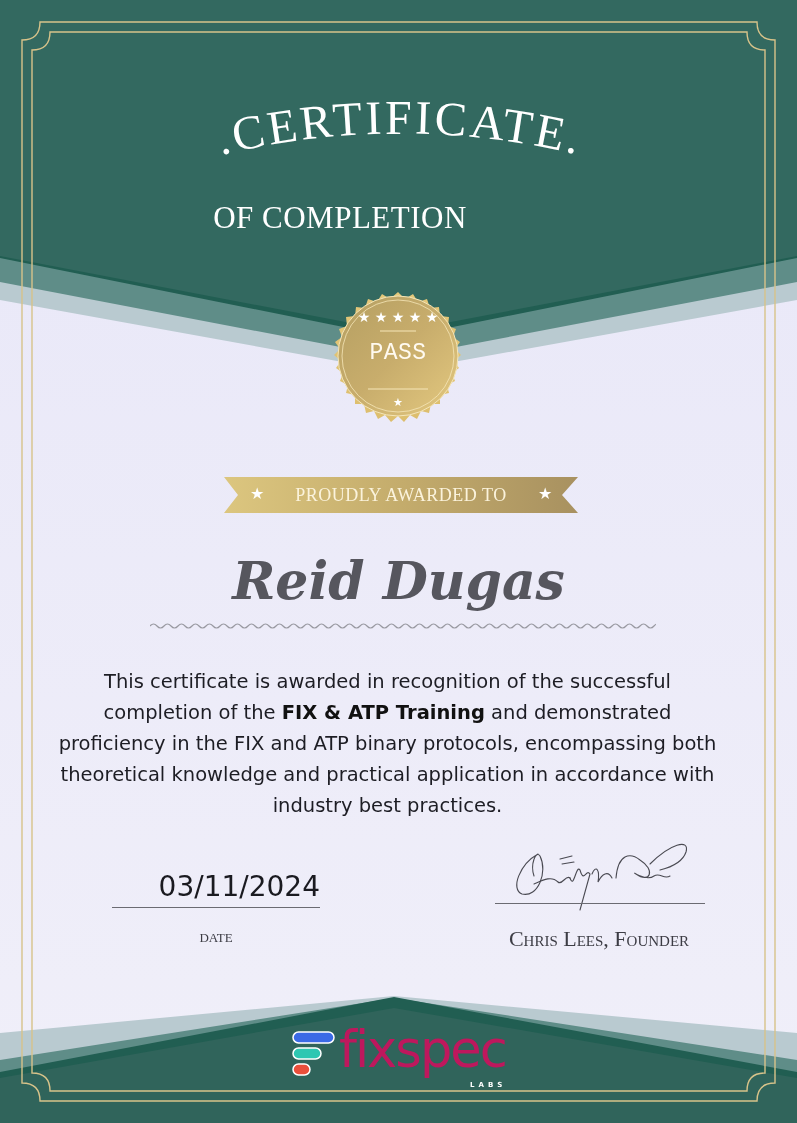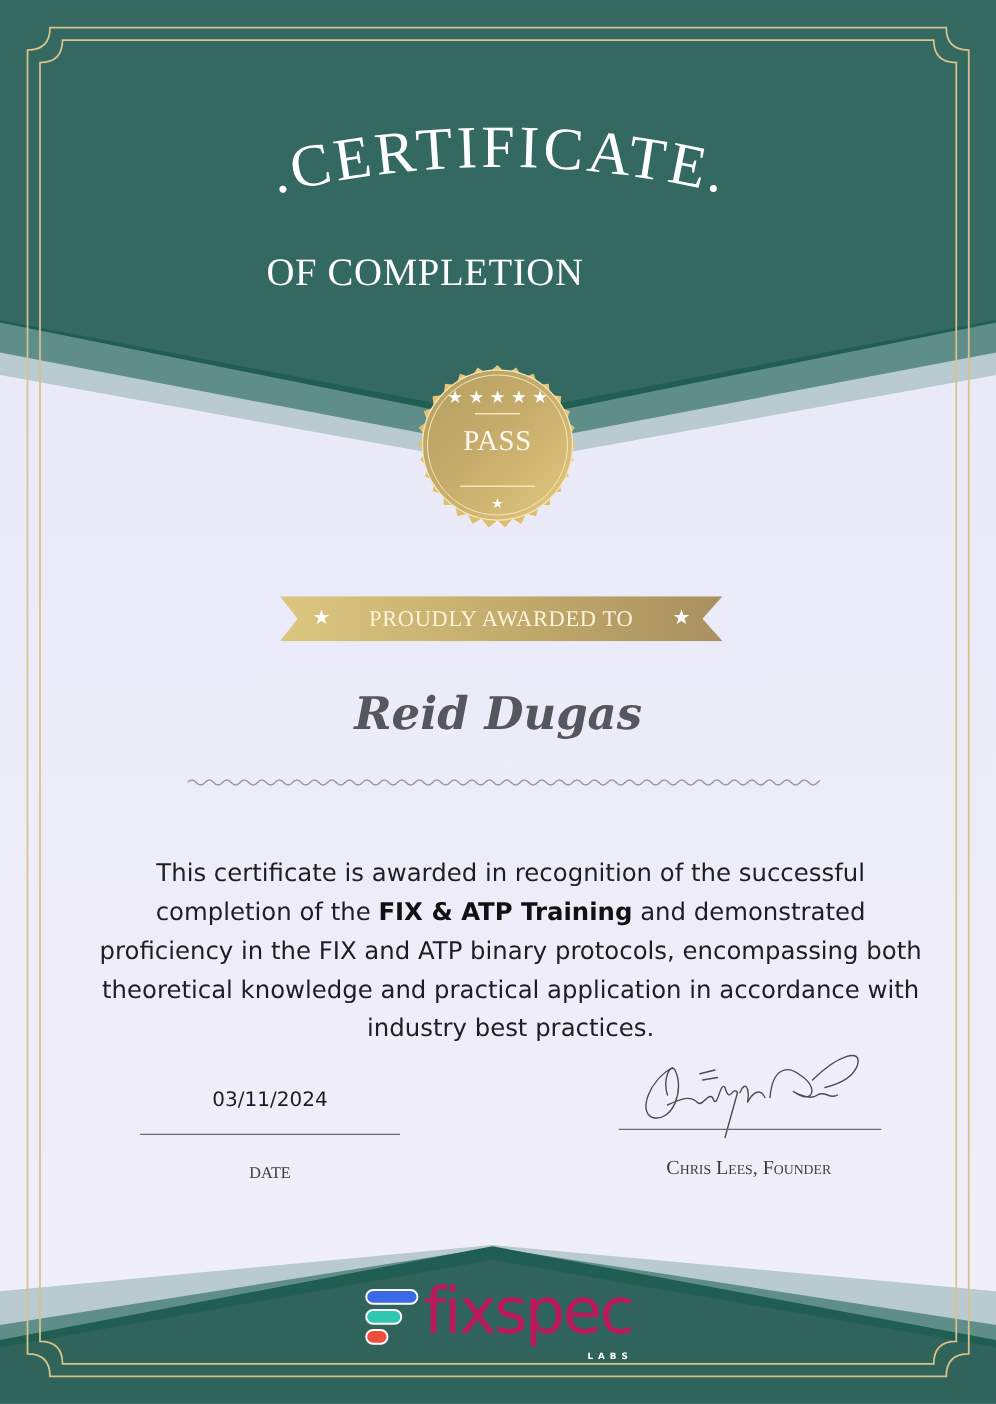--- a/index.html
+++ b/index.html
@@ -1,34 +1,34 @@
 <!DOCTYPE html>
 <html><head>
 <meta charset="utf-8">
 <style>
   html, body { margin:0; padding:0; }
   body { width:797px; height:1123px; position:relative; overflow:hidden; background:#ebeaf8; font-family:"Liberation Sans", sans-serif; }
   #bg-svg { position:absolute; left:0; top:0; width:797px; height:1123px; }
   .title-arc { position:absolute; left:0; top:0; width:797px; height:260px; }
   .subtitle { position:absolute; left:0; width:680px; top:200px; text-align:center; color:#ffffff; font-family:"Liberation Serif", serif; font-size:31px; letter-spacing:0.5px; }
   .seal { position:absolute; left:318px; top:276px; width:160px; height:160px; }
-  .seal-text { position:absolute; left:318px; top:340px; width:160px; text-align:center; color:#fffaf0; font-family:Liberation Serif, serif; font-size:23px; letter-spacing:0.5px; }
+  .seal-text { position:absolute; left:318px; top:340px; width:160px; text-align:center; color:#fffaf0; font-family:Liberation Mono, monospace; font-size:23px; letter-spacing:0.5px; }
   .ribbon { position:absolute; left:224px; top:477px; width:354px; height:36px; }
   .ribbon-text { position:absolute; left:224px; top:485px; width:354px; text-align:center; color:#fbf3dc; font-family:"Liberation Serif", serif; font-size:18px; letter-spacing:0.5px; }
   .ribbon-star { position:absolute; top:484px; color:#ffffff; font-size:16px; }
-  .recipient { position:absolute; left:0; width:797px; top:550px; text-align:center; color:#56565e; font-family:"DejaVu Serif", serif; font-style:italic; font-weight:bold; font-size:36px; }
+  .recipient { position:absolute; left:0; width:797px; top:550px; text-align:center; color:#56565e; font-family:"DejaVu Serif", serif; font-style:italic; font-weight:bold; font-size:52px; }
   .wavy { position:absolute; left:150px; top:620px; width:506px; height:12px; }
-  .body-text { position:absolute; left:78px; width:661px; top:666px; text-align:center; color:#1d1d24; font-family:"DejaVu Sans", sans-serif; font-size:19.5px; line-height:31px;margin-top:17px; }
+  .body-text { position:absolute; left:57px; width:661px; top:666px; text-align:center; color:#1d1d24; font-family:"DejaVu Sans", sans-serif; font-size:19.5px; line-height:31px; }
   .body-text b { color:#111; }
-  .date-value { position:absolute; left:112px; width:208px; top:870px; text-align:center; color:#1a1a20; font-family:"DejaVu Sans", sans-serif; font-size:16px; }
+  .date-value { position:absolute; left:112px; width:208px; top:870px; text-align:right; color:#1a1a20; font-family:"DejaVu Sans", sans-serif; font-size:28px; }
   .date-line { position:absolute; left:112px; top:907px; width:208px; height:1px; background:#6b6b72; }
   .date-label { position:absolute; left:112px; width:208px; top:930px; text-align:center; color:#3c3c44; font-family:"Liberation Serif", serif; font-size:13px; }
   .sig-line { position:absolute; left:495px; top:903px; width:210px; height:1px; background:#6b6b72; }
   .sig-svg { position:absolute; left:500px; top:834px; width:200px; height:84px; }
-  .sig-label { position:absolute; left:488px; width:222px; top:926px; text-align:center; color:#3c3c44; font-family:"Liberation Serif", serif; font-size:16px; font-variant:small-caps; }
+  .sig-label { position:absolute; left:488px; width:222px; top:926px; text-align:center; color:#3c3c44; font-family:"Liberation Serif", serif; font-size:22px; font-variant:small-caps; }
   .logo-mark { position:absolute; left:292px; top:1030px; width:44px; height:50px; }
   .logo-text { position:absolute; left:339px; top:1020px; color:#be185d; font-family:"DejaVu Sans", sans-serif; font-size:51px; letter-spacing:-2px; line-height:60px; }
   .logo-labs { position:absolute; left:454px; top:1081px; color:#ffffff; font-family:"DejaVu Sans", sans-serif; font-size:7px; letter-spacing:4px; font-weight:bold;margin-left:16px; }
 </style>
 </head>
 <body>
 
 <svg id="bg-svg" viewBox="0 0 797 1123" xmlns="http://www.w3.org/2000/svg">
   <defs>
     <linearGradient id="paperGrad" x1="0" y1="0" x2="0" y2="1">

